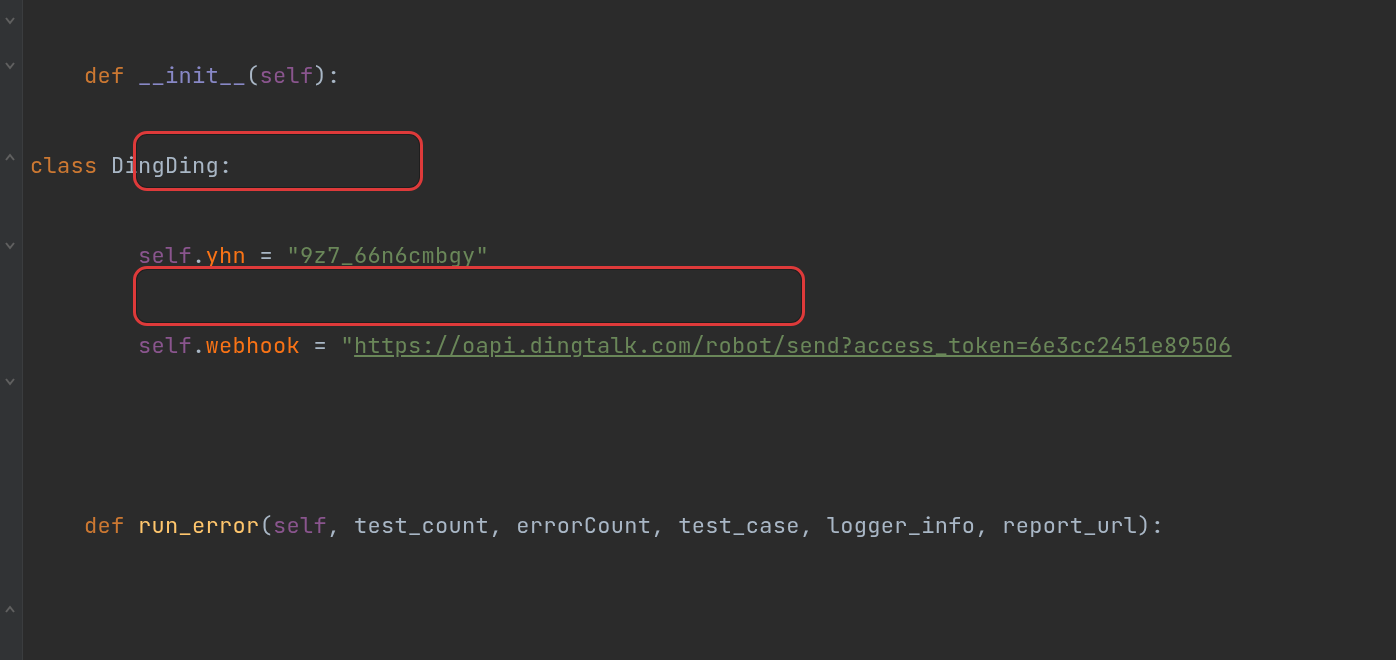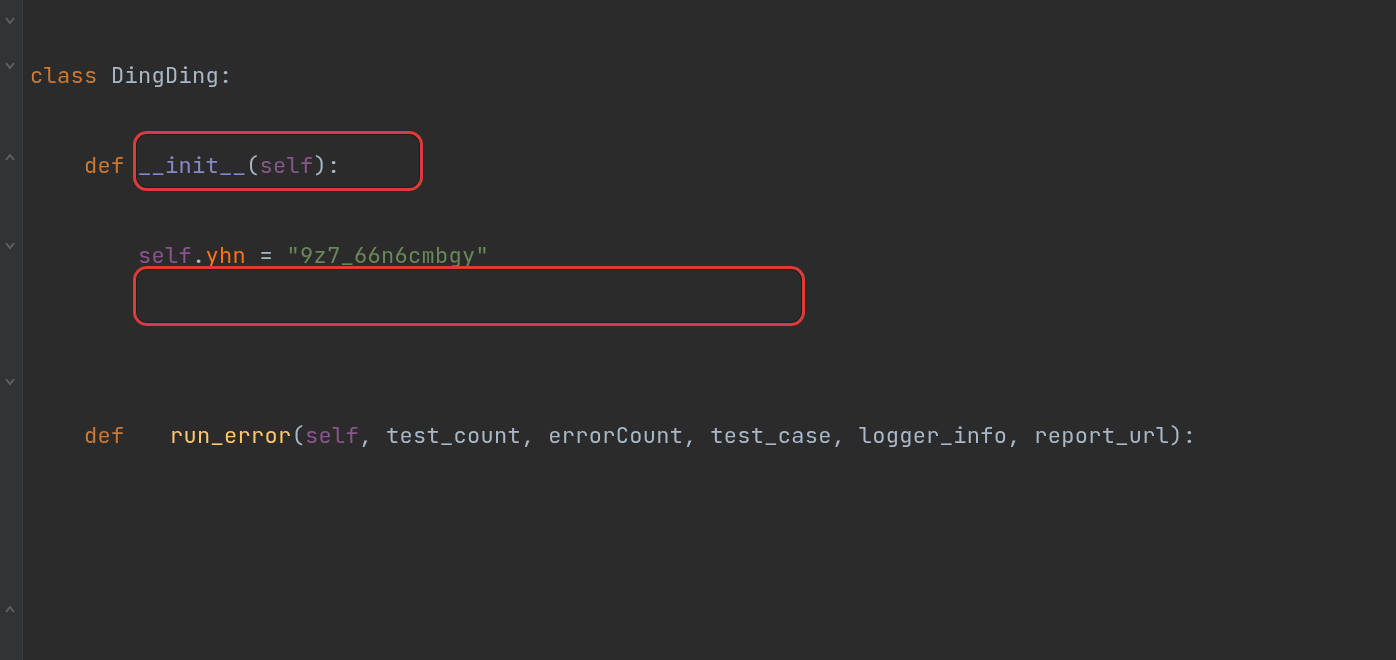--- a/index.html
+++ b/index.html
@@ -37,21 +37,21 @@
     position:absolute;
     left:22px;right:0;top:0;bottom:0;
     padding:8px 8px 0 8px;
     white-space:pre;
     line-height:45px;
     letter-spacing:0.3px;
   }
   .line{white-space:pre;}
   .kw{color:#cc7832;}
   .cls{color:#a9b7c6;}
-  .fname{color:#ffc66d;margin-left:32px;}
+  .fname{color:#ffc66d;}
   .builtin{color:#8888c6;}
   .self{color:#8a558e;}
   .attr{color:#f97316;}
   .str{color:#6a8759;}
   .url{color:#6a8759;text-decoration:underline;}
   .param{color:#a9b7c6;text-align:right;}
   .op{color:#a9b7c6;}
   .warn{text-decoration:underline wavy #808080;text-underline-offset:4px;}
   .hl-box{
     position:absolute;
@@ -93,23 +93,24 @@
         </svg>
     </span>
     <span class="gutter-mark" style="top:602px;">
       <svg width="14" height="14" viewBox="0 0 14 14">
           <path d="M3 10l4-5 4 5" fill="none" stroke="#606060" stroke-width="2"></path>
         </svg>
     </span>
   </div>
 
   <div class="code-area">
+<div class="line">    <span class="kw">def</span> <span class="builtin">__init__</span><span class="op">(</span><span class="self">self</span><span class="op">):</span></div>
 <div class="line"><span class="kw">class</span> <span class="cls">DingDing</span><span class="op">:</span></div>
-<div class="line">    <span class="kw">def</span> <span class="builtin">__init__</span><span class="op">(</span><span class="self">self</span><span class="op">):</span></div>
 <div class="line">        <span class="self">self</span><span class="op">.</span><span class="attr">yhn</span> <span class="op">=</span> <span class="str">"9z7_66n6cmbgy"</span></div>
+<div class="line">        <span class="self">self</span><span class="op">.</span><span class="attr">webhook</span><span class="op"> = </span><span class="str">"</span><span class="url">https://oapi.dingtalk.com/robot/send?access_token=6e3cc2451e89506</span></div>
 <div class="line"> </div>
 <div class="line">    <span class="kw">def</span> <span class="fname">run_error</span><span class="op">(</span><span class="self">self</span><span class="op">, </span><span class="param">test_count</span><span class="op">, </span><span class="param">errorCount</span><span class="op">, </span><span class="param">test_case</span><span class="op">, </span><span class="param">logger_info</span><span class="op">, </span><span class="param">report_url</span><span class="op">):</span></div>
 
 
 
 
 
 
 
   </div>

